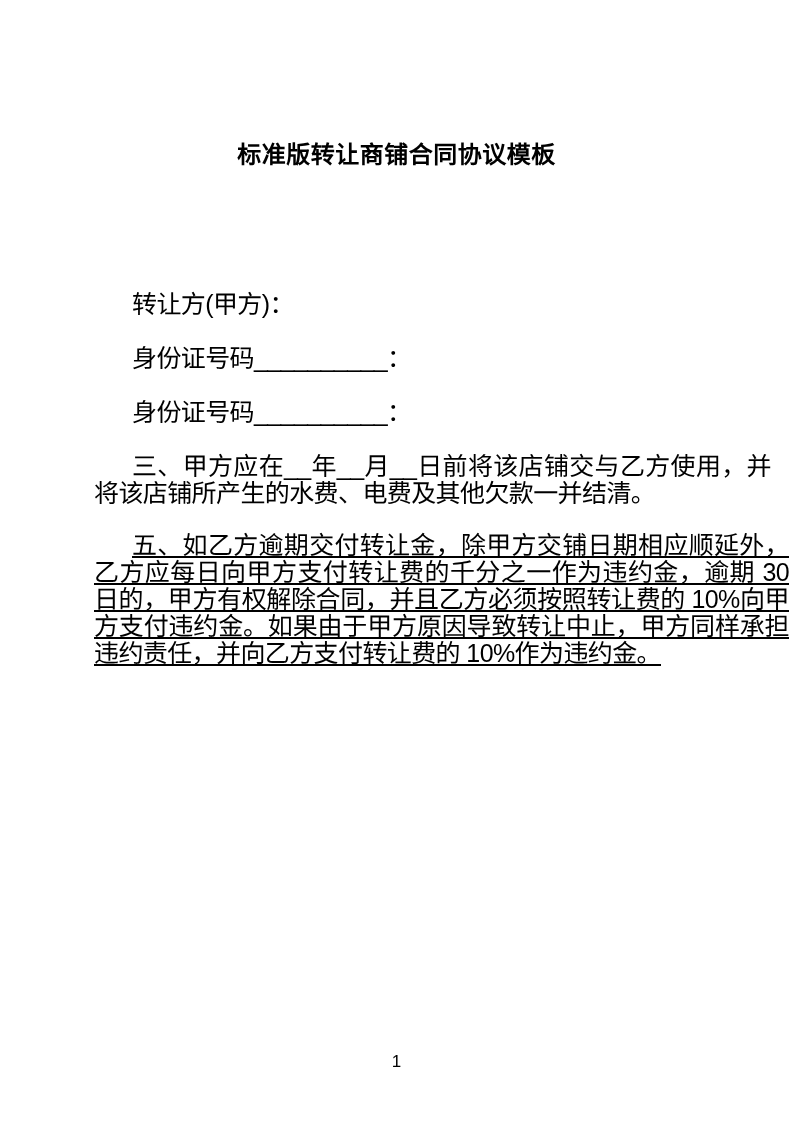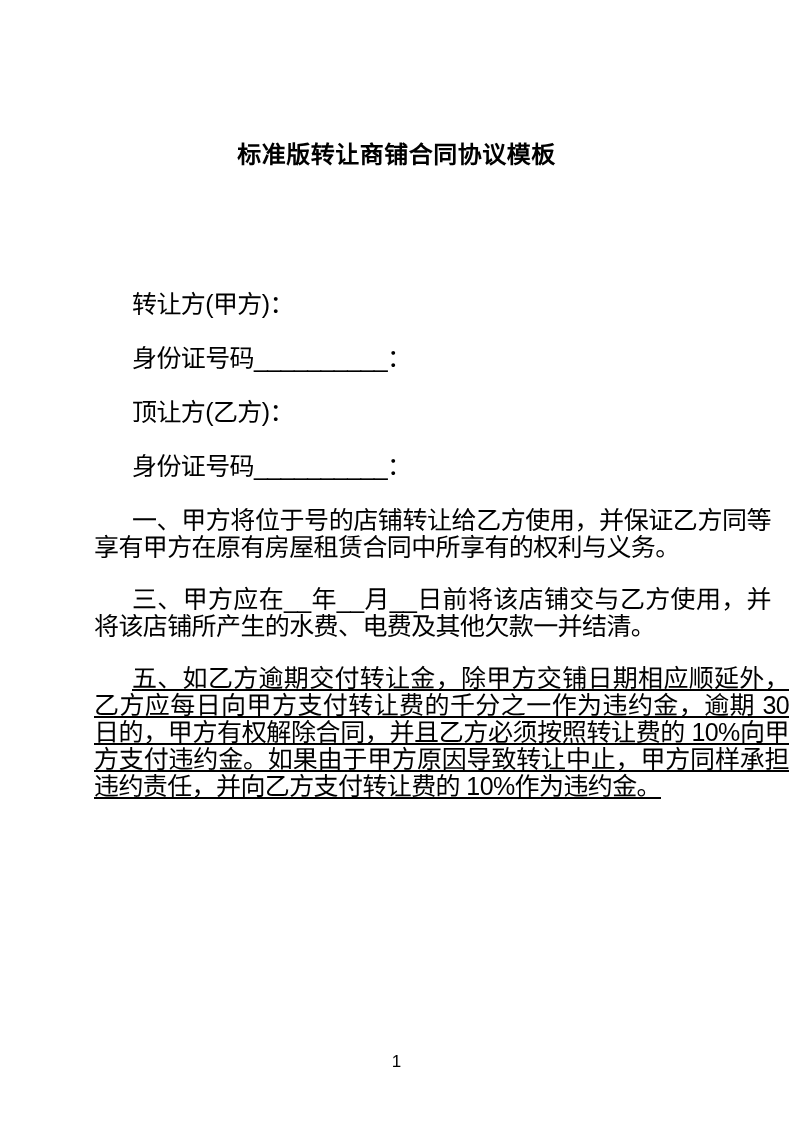--- a/index.html
+++ b/index.html
@@ -70,26 +70,24 @@
 <div class="page">
 
   <h1 class="doc-title">标准版转让商铺合同协议模板</h1>
 
   <div class="doc-body">
 
     <p class="party-line">转让方(甲方)：</p>
 
     <p class="party-line">身份证号码__________：</p>
 
-    <p class="party-line">顶让方(乙方)：</p>
 
     <p class="party-line">身份证号码__________：</p>
 
 
-    <p class="clause">一、甲方将位于号的店铺转让给乙方使用，并保证乙方同等享有甲方在原有房屋租赁合同中所享有的权利与义务。</p>
 
 
     <p class="clause">三、甲方应在__年__月__日前将该店铺交与乙方使用，并将该店铺所产生的水费、电费及其他欠款一并结清。</p>
 
 
     <p class="clause overflow-right">五、如乙方逾期交付转让金，除甲方交铺日期相应顺延外，乙方应每日向甲方支付转让费的千分之一作为违约金，逾期 30 日的，甲方有权解除合同，并且乙方必须按照转让费的 10%向甲方支付违约金。如果由于甲方原因导致转让中止，甲方同样承担违约责任，并向乙方支付转让费的 10%作为违约金。</p>
 
   </div>
 
   <div class="page-number">1</div>

